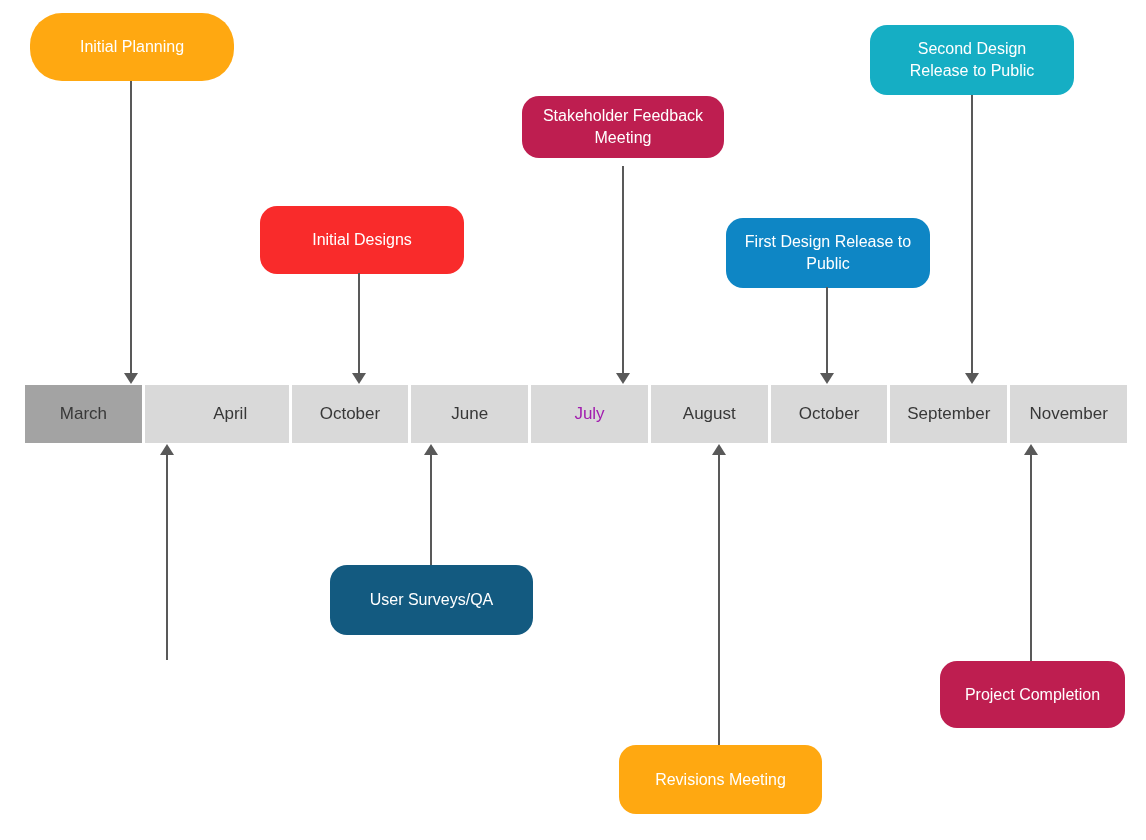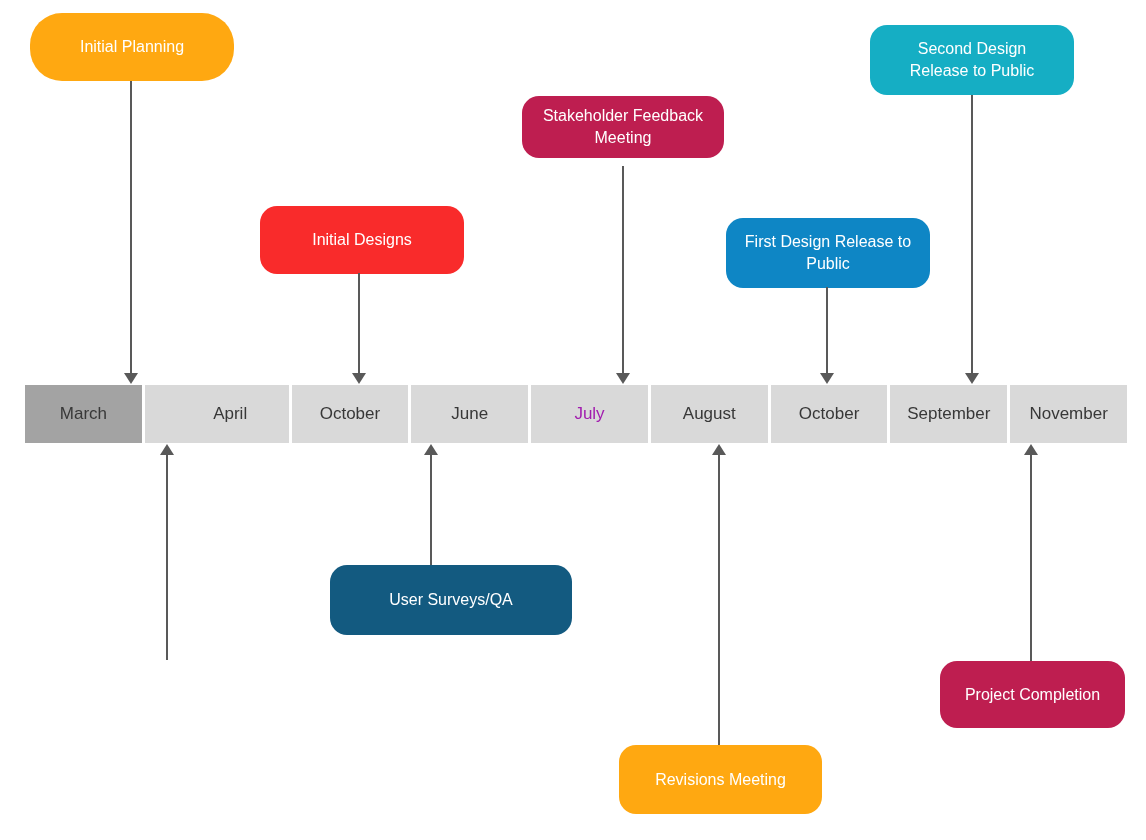--- a/index.html
+++ b/index.html
@@ -104,21 +104,21 @@
 
   <div class="event maxw-190" style="left: 726px; top: 218px; width: 204px; height: 70px; background: rgb(14, 134, 197);">
     <span class="lbl">First Design Release to Public</span>
   </div>
 
   <div class="event maxw-165" style="left: 870px; top: 25px; width: 204px; height: 70px; background: rgb(21, 174, 196);">
     <span class="lbl">Second Design Release to Public</span>
   </div>
 
 
-  <div class="event" style="left: 330px; top: 565px; width: 242px; height: 70px; background: rgb(19, 90, 128);">
+  <div class="event" style="left: 330px; top: 565px; width: 203px; height: 70px; background: rgb(19, 90, 128);">
     <span class="lbl">User Surveys/QA</span>
   </div>
 
   <div class="event" style="left: 619px; top: 745px; width: 203px; height: 69px; background: rgb(255, 168, 17);">
     <span class="lbl">Revisions Meeting</span>
   </div>
 
   <div class="event" style="left: 940px; top: 661px; width: 185px; height: 67px; background: rgb(190, 30, 80);">
     <span class="lbl">Project Completion</span>
   </div>

